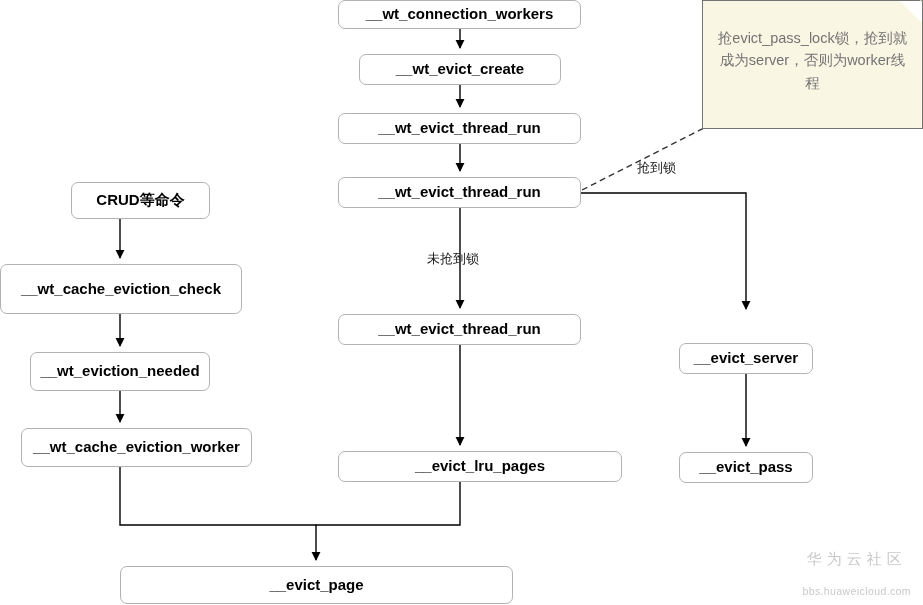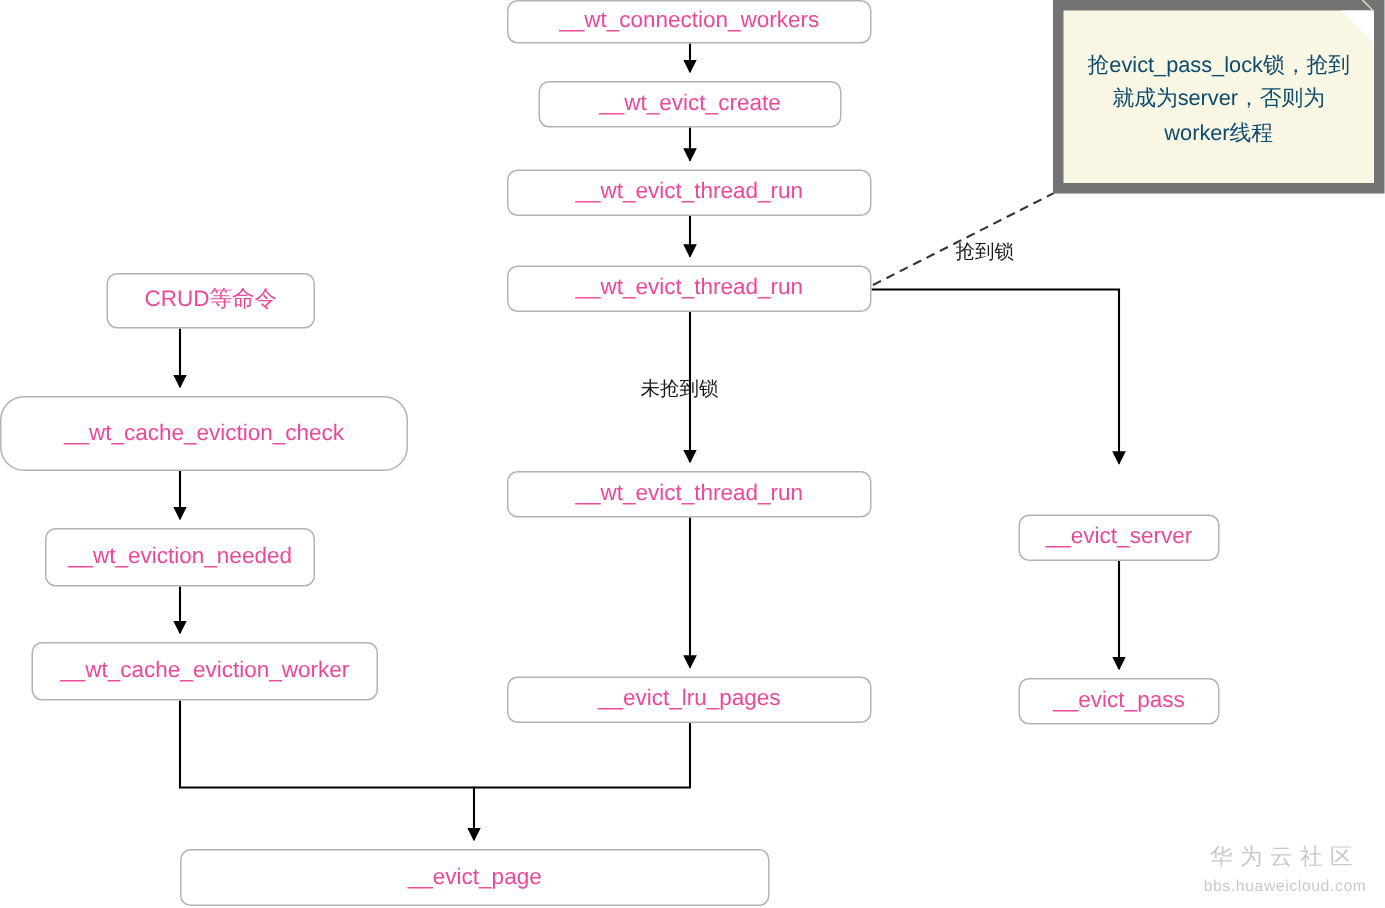--- a/index.html
+++ b/index.html
@@ -19,36 +19,37 @@
     left: 0; top: 0;
     width: 923px;
     height: 605px;
   }
   .node {
     position: absolute;
     box-sizing: border-box;
     border: 1px solid #b3b3b3;
     border-radius: 7px;
     background: #ffffff;
-    color: #ec4899;
+    color: #000000;
     font-size: 15px;
     display: flex;
     align-items: center;
     justify-content: center;
     text-align: right;
     line-height: 1.25;
     white-space: nowrap;
     z-index: 3;
+    font-weight: bold;
   }
   .note {
     position: absolute;
     box-sizing: border-box;
     background: #faf6e4;
-    border: 7px solid #737373;
-    color: #0c4a6e;
+    border: 1px solid #737373;
+    color: #737373;
     font-size: 14.5px;
     line-height: 1.55;
     text-align: center;
     padding: 26px 14px 10px 14px;
     z-index: 3;
   }
   .note-fold {
     position: absolute;
     top: 0;
     right: 0;
@@ -86,21 +87,21 @@
   }
   .watermark .wm-main {
     font-size: 15px;
     letter-spacing: 5px;
     display: block;
   }
   .watermark .wm-sub {
     font-size: 10.5px;
     letter-spacing: 0.4px;
     display: block;
-    margin-top: 4px;
+    margin-top: 16px;
   }
 </style>
 </head>
 <body>
 
 <svg id="canvas" width="923" height="605" viewBox="0 0 923 605">
   <defs>
     <marker id="arrow" viewBox="0 0 10 10" refX="9" refY="5" markerWidth="6.5" markerHeight="6.5" orient="auto-start-reverse">
       <path d="M 0 0 L 10 5 L 0 10 z" fill="#000000"></path>
     </marker>
@@ -128,25 +129,25 @@
 <div class="node" style="left:338px;top:0px;width:243px;height:29px;">__wt_connection_workers</div>
 
 <div class="node" style="left:359px;top:54px;width:202px;height:31px;">__wt_evict_create</div>
 
 <div class="node" style="left:338px;top:113px;width:243px;height:31px;">__wt_evict_thread_run</div>
 
 <div class="node" style="left:338px;top:177px;width:243px;height:31px;">__wt_evict_thread_run</div>
 
 <div class="node" style="left:338px;top:314px;width:243px;height:31px;">__wt_evict_thread_run</div>
 
-<div class="node" style="left:338px;top:451px;width:243px;height:31px;">__evict_lru_pages</div>
+<div class="node" style="left:338px;top:451px;width:284px;height:31px;">__evict_lru_pages</div>
 
 <div class="node" style="left:51px;top:182px;width:139px;height:37px;margin-left:20px;">CRUD等命令</div>
 
-<div class="node" style="left:0px;top:264px;width:272px;height:50px;border-radius:16px;">__wt_cache_eviction_check</div>
+<div class="node" style="left:0px;top:264px;width:242px;height:50px;">__wt_cache_eviction_check</div>
 
 <div class="node" style="left:30px;top:352px;width:180px;height:39px;">__wt_eviction_needed</div>
 
 <div class="node" style="left:5px;top:428px;width:231px;height:39px;margin-left:16px;">__wt_cache_eviction_worker</div>
 
 <div class="node" style="left:679px;top:315px;width:134px;height:31px;margin-top:28px;">__evict_server</div>
 
 <div class="node" style="left:679px;top:452px;width:134px;height:31px;">__evict_pass</div>
 
 <div class="node" style="left:120px;top:566px;width:393px;height:38px;">__evict_page</div>

